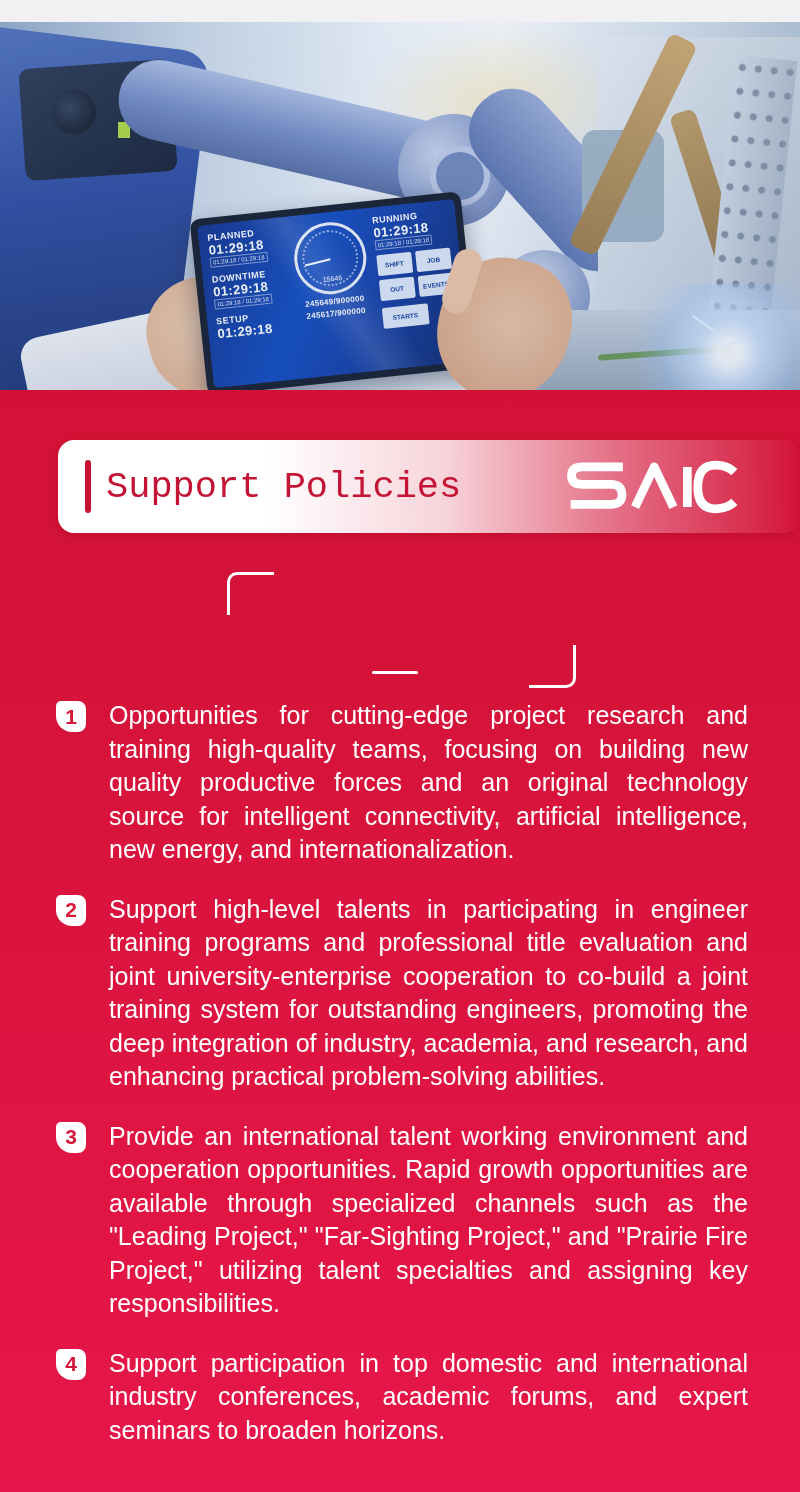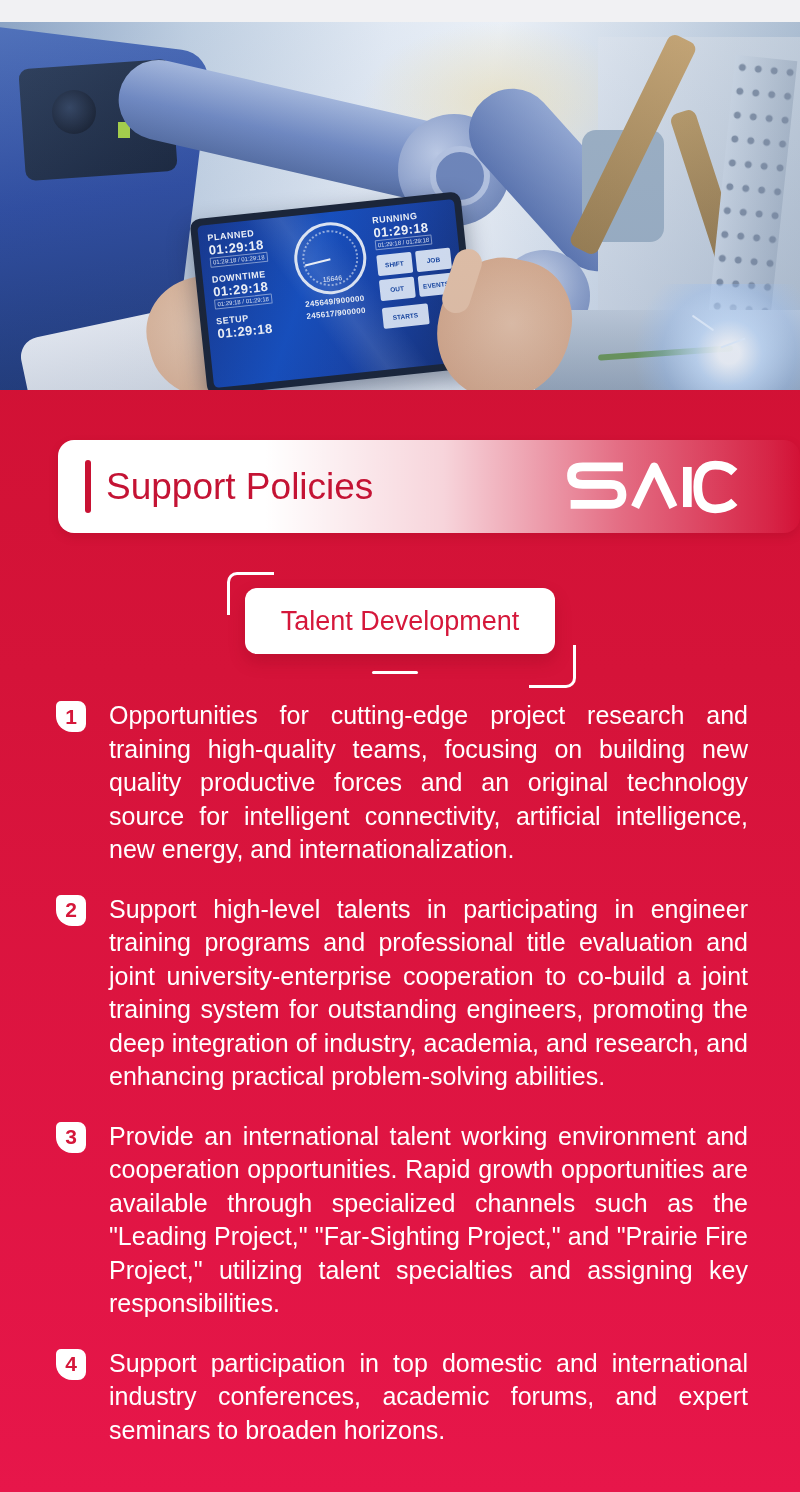--- a/index.html
+++ b/index.html
@@ -85,21 +85,21 @@
   .g-val{position:absolute;left:50%;bottom:9px;transform:translateX(-50%);font-size:7px;}
   .counter{font-size:8px;font-weight:bold;letter-spacing:.3px;}
   .btn-grid{display:grid;grid-template-columns:1fr 1fr;gap:4px;width:100%;}
   .t-btn{background:rgba(240,246,255,.92);color:#0a3a9a;font-size:6.5px;font-weight:bold;text-align:center;
          padding:7px 0;border-radius:2px;}
   .t-btn.wide{width:62%;margin-top:2px;}
 
   
   .header-bar{left:58px;top:440px;width:742px;height:93px;border-radius:16px;
          background:linear-gradient(90deg,#ffffff 0%,#ffffff 28%,rgba(255,255,255,.82) 52%,rgba(255,255,255,.38) 76%,rgba(255,255,255,.08) 96%,rgba(255,255,255,0) 100%);
-         box-shadow:0 4px 10px rgba(120,0,20,.18);}
+         box-shadow:0 4px 10px rgba(120,0,20,.18);font-family:Liberation Mono, monospace;}
   .accent{position:absolute;left:27px;top:20px;width:6px;height:53px;background:#c81233;border-radius:3px;}
   .title{position:absolute;left:48px;top:50%;transform:translateY(-50%);font-size:37px;color:#c41334;}
   .logo{position:absolute;right:55px;top:50%;transform:translateY(-50%);}
   .sr{position:absolute;width:1px;height:1px;overflow:hidden;clip:rect(0 0 0 0);}
 
   
   .talent{left:245px;top:588px;width:310px;height:66px;background:#ffffff;border-radius:12px;
          color:#d5173a;font-size:27px;display:flex;align-items:center;justify-content:center;
          box-shadow:0 8px 16px rgba(140,5,25,.3);}
   .bracket{width:44px;height:40px;}
@@ -203,21 +203,20 @@
         <path d="M66,8 H20 Q7,8 7,18 Q7,28 20,28 H52 Q65,28 65,40 Q65,51 52,51 H6"></path>
         <path d="M80,54 L102,8 L124,54"></path>
         <path d="M140,8 V54"></path>
         <path d="M194,14 Q186,6 172,6 Q152,6 152,31 Q152,56 172,56 Q186,56 194,48"></path>
       </g>
     </svg>
   </div>
 
   <div class="abs bracket tl"></div>
   <div class="abs bracket br"></div>
-  <div class="abs talent">Talent Development</div>
   <div class="abs dash"></div>
 
   <div class="abs policies">
     <div class="policy">
       <div class="num">1</div>
       <div class="ptext">Opportunities for cutting-edge project research and training high-quality teams, focusing on building new quality productive forces and an original technology source for intelligent connectivity, artificial intelligence, new energy, and internationalization.</div>
     </div>
     <div class="policy">
       <div class="num">2</div>
       <div class="ptext">Support high-level talents in participating in engineer training programs and professional title evaluation and joint university-enterprise cooperation to co-build a joint training system for outstanding engineers, promoting the deep integration of industry, academia, and research, and enhancing practical problem-solving abilities.</div>

